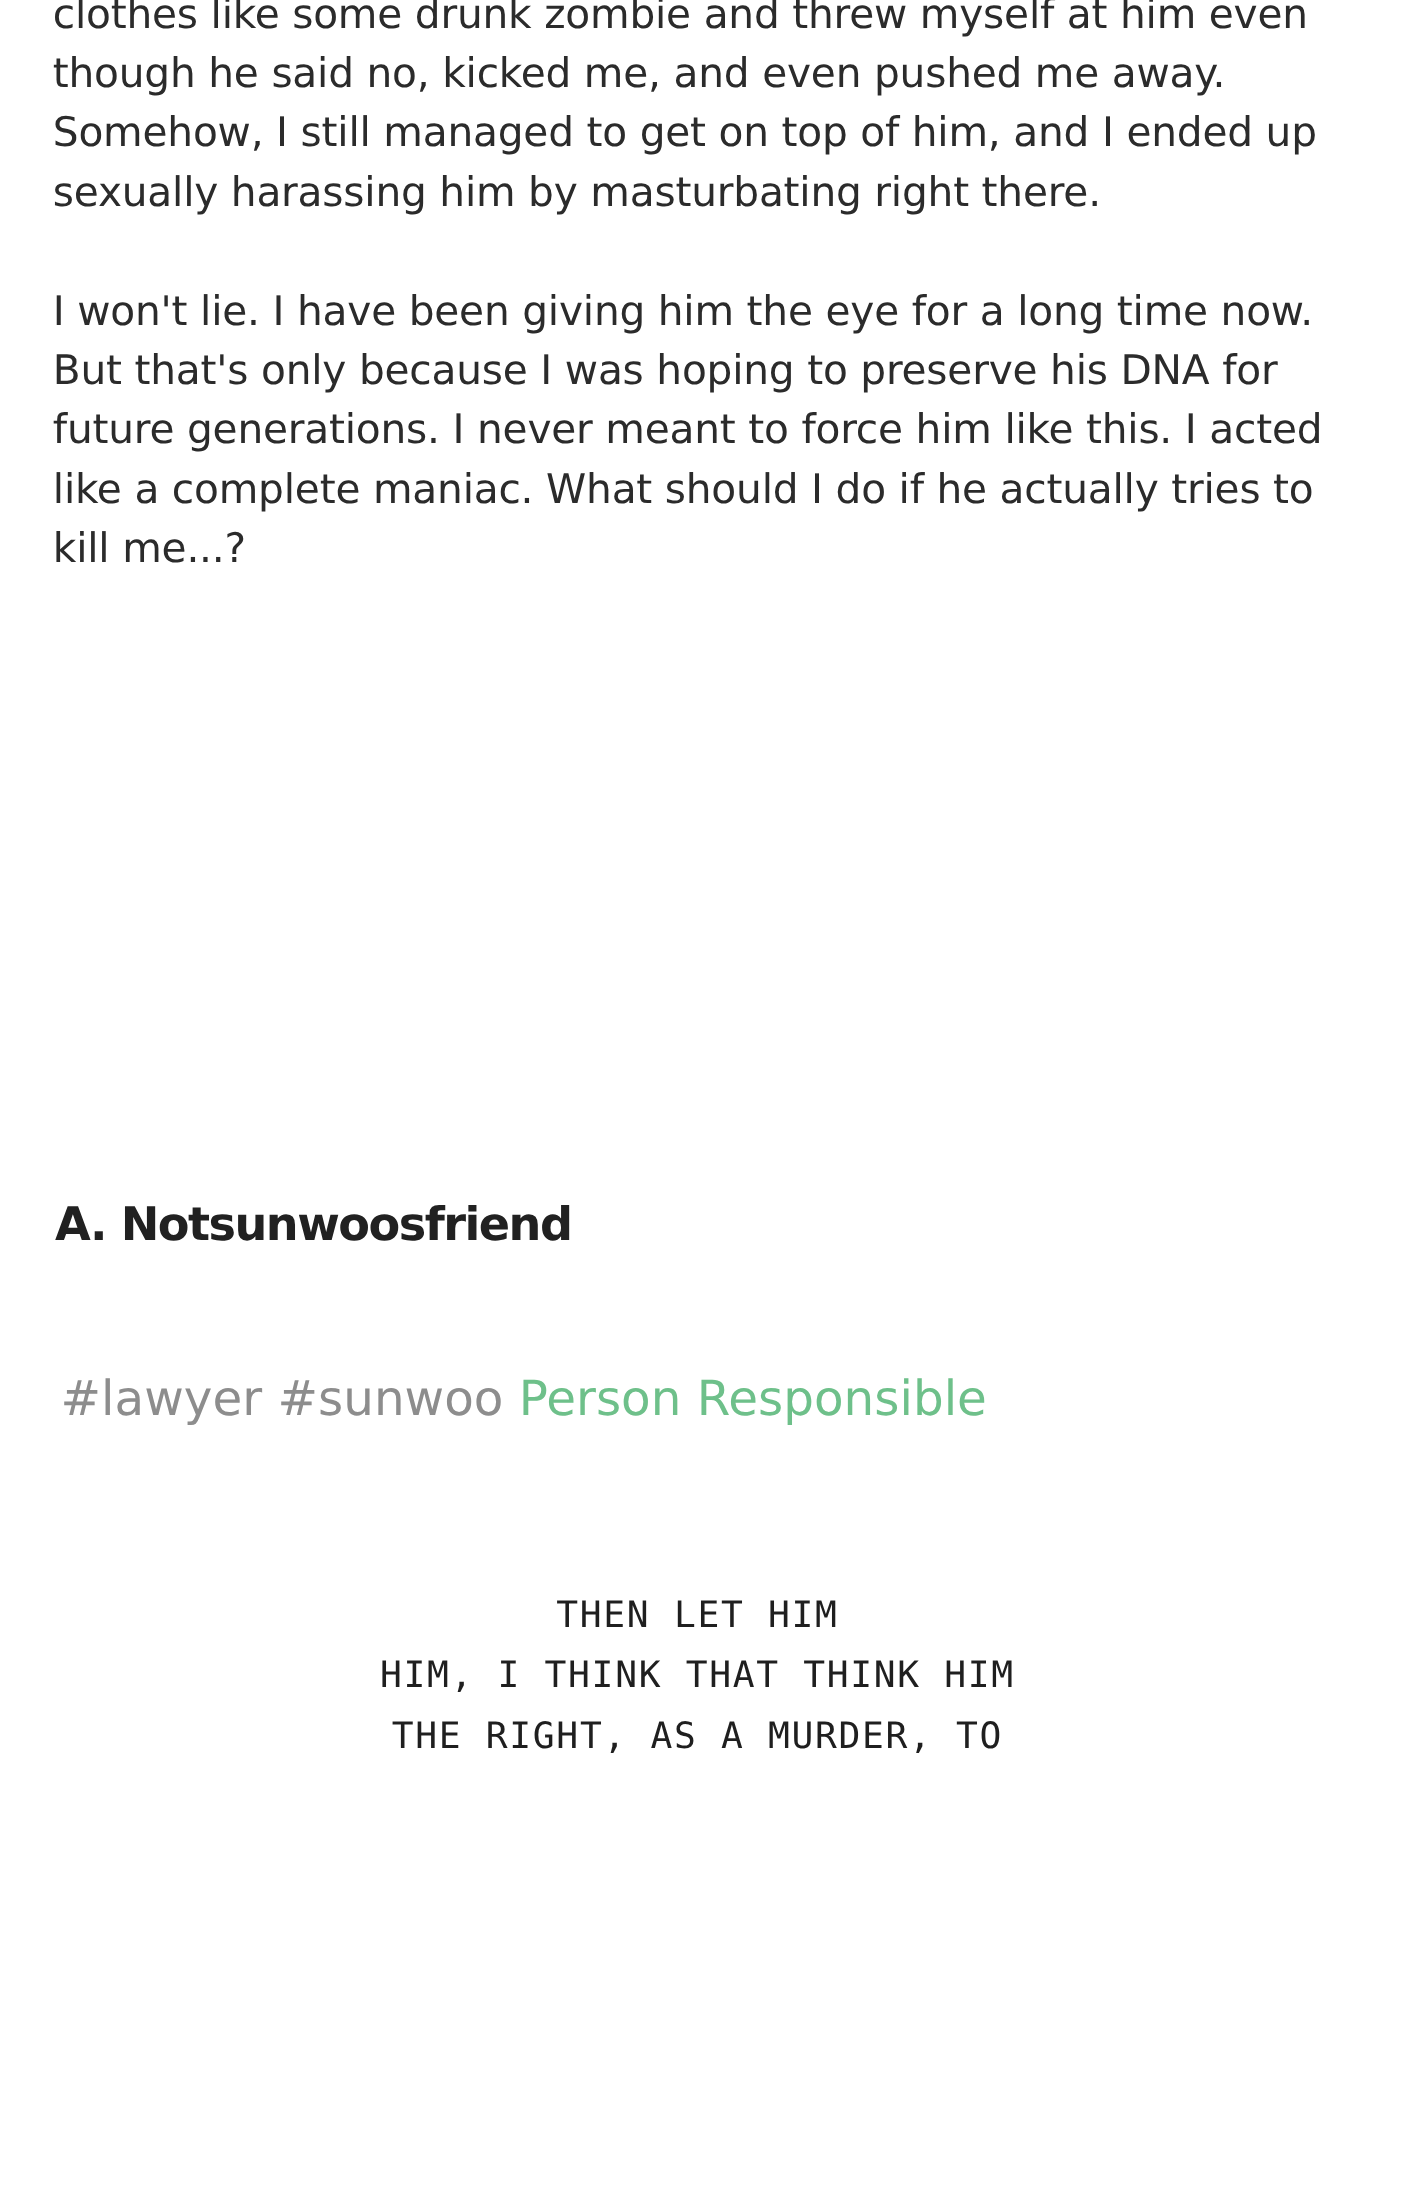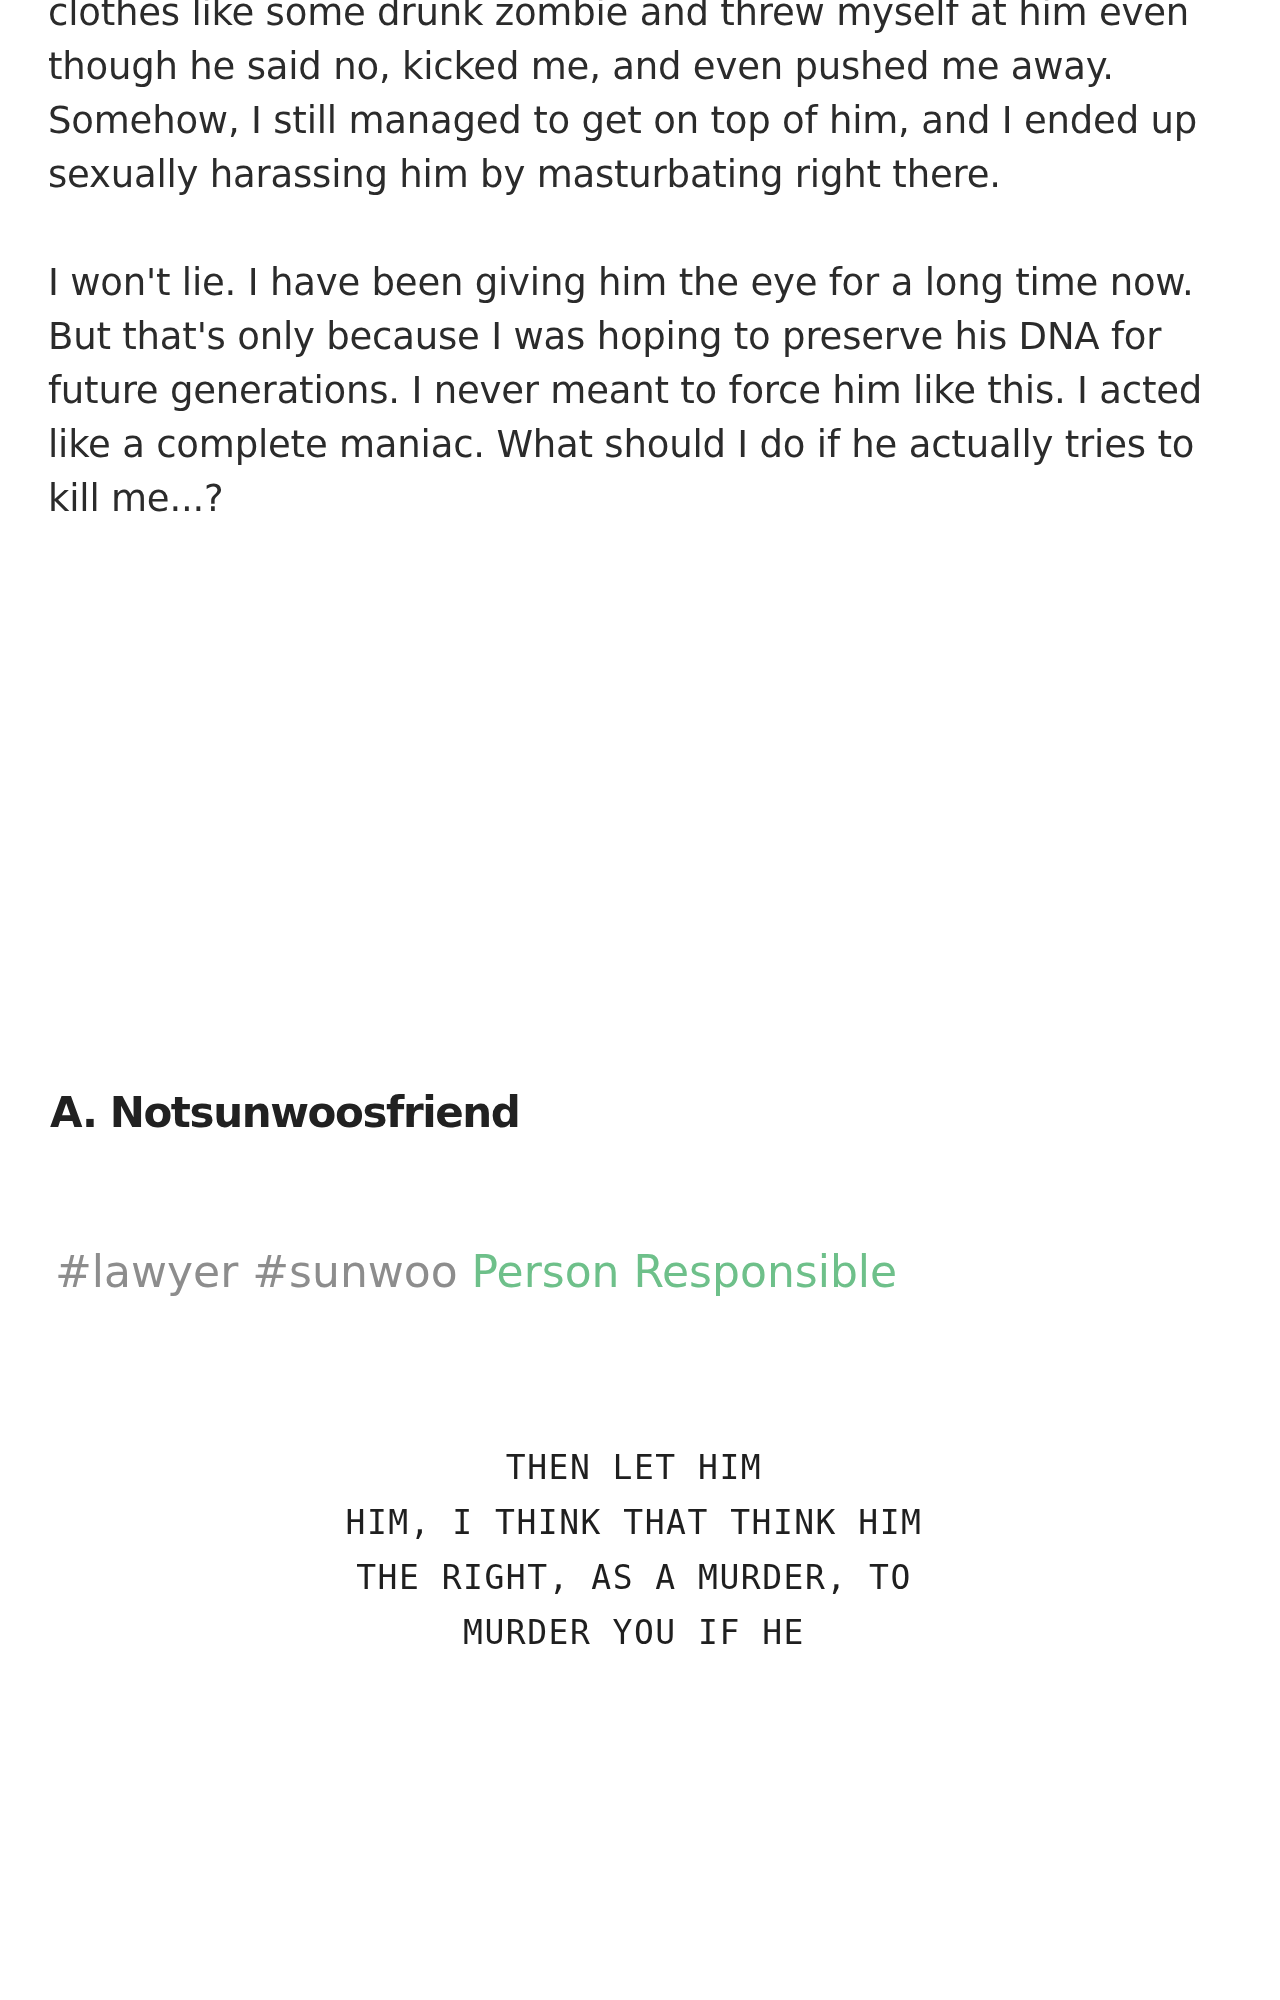--- a/index.html
+++ b/index.html
@@ -104,16 +104,15 @@
   <div class="answer-title">A. Notsunwoosfriend</div>
 
   <div class="tag-line">
     <span class="tag">#lawyer #sunwoo </span><span class="role">Person Responsible</span>
   </div>
 
   <div class="speech">
     <div>THEN LET HIM</div>
     <div>HIM, I THINK THAT THINK HIM</div>
     <div>THE RIGHT, AS A MURDER, TO</div>
-    <div>MURDER YOU IF HE</div>
   </div>
 
 </div>
 
 </body></html>

